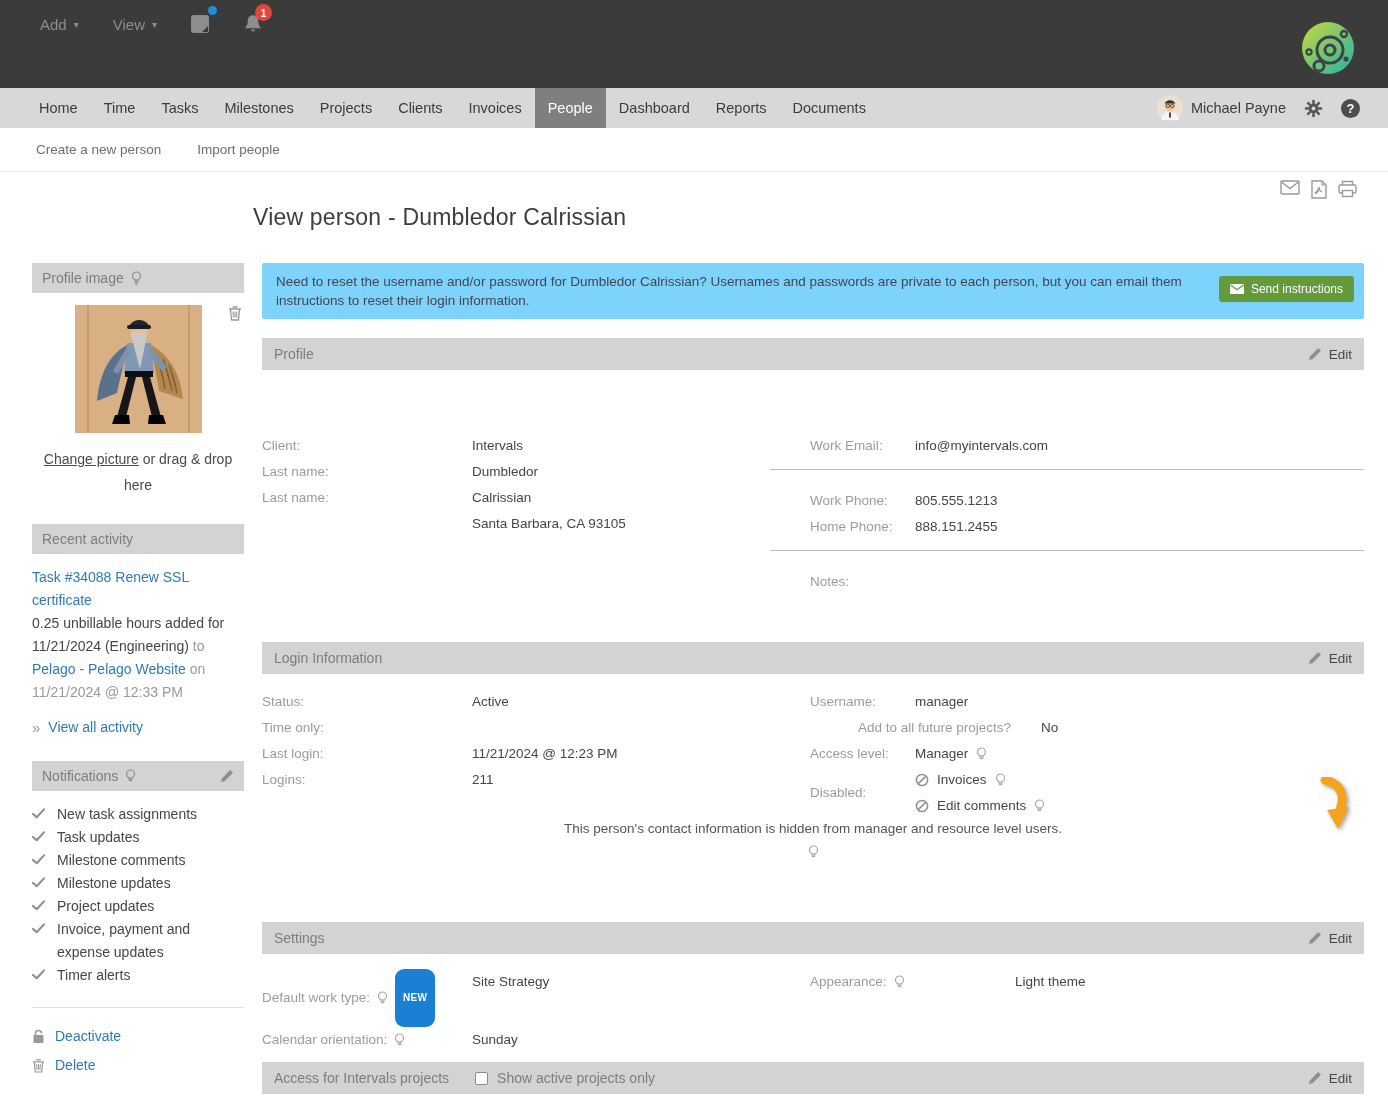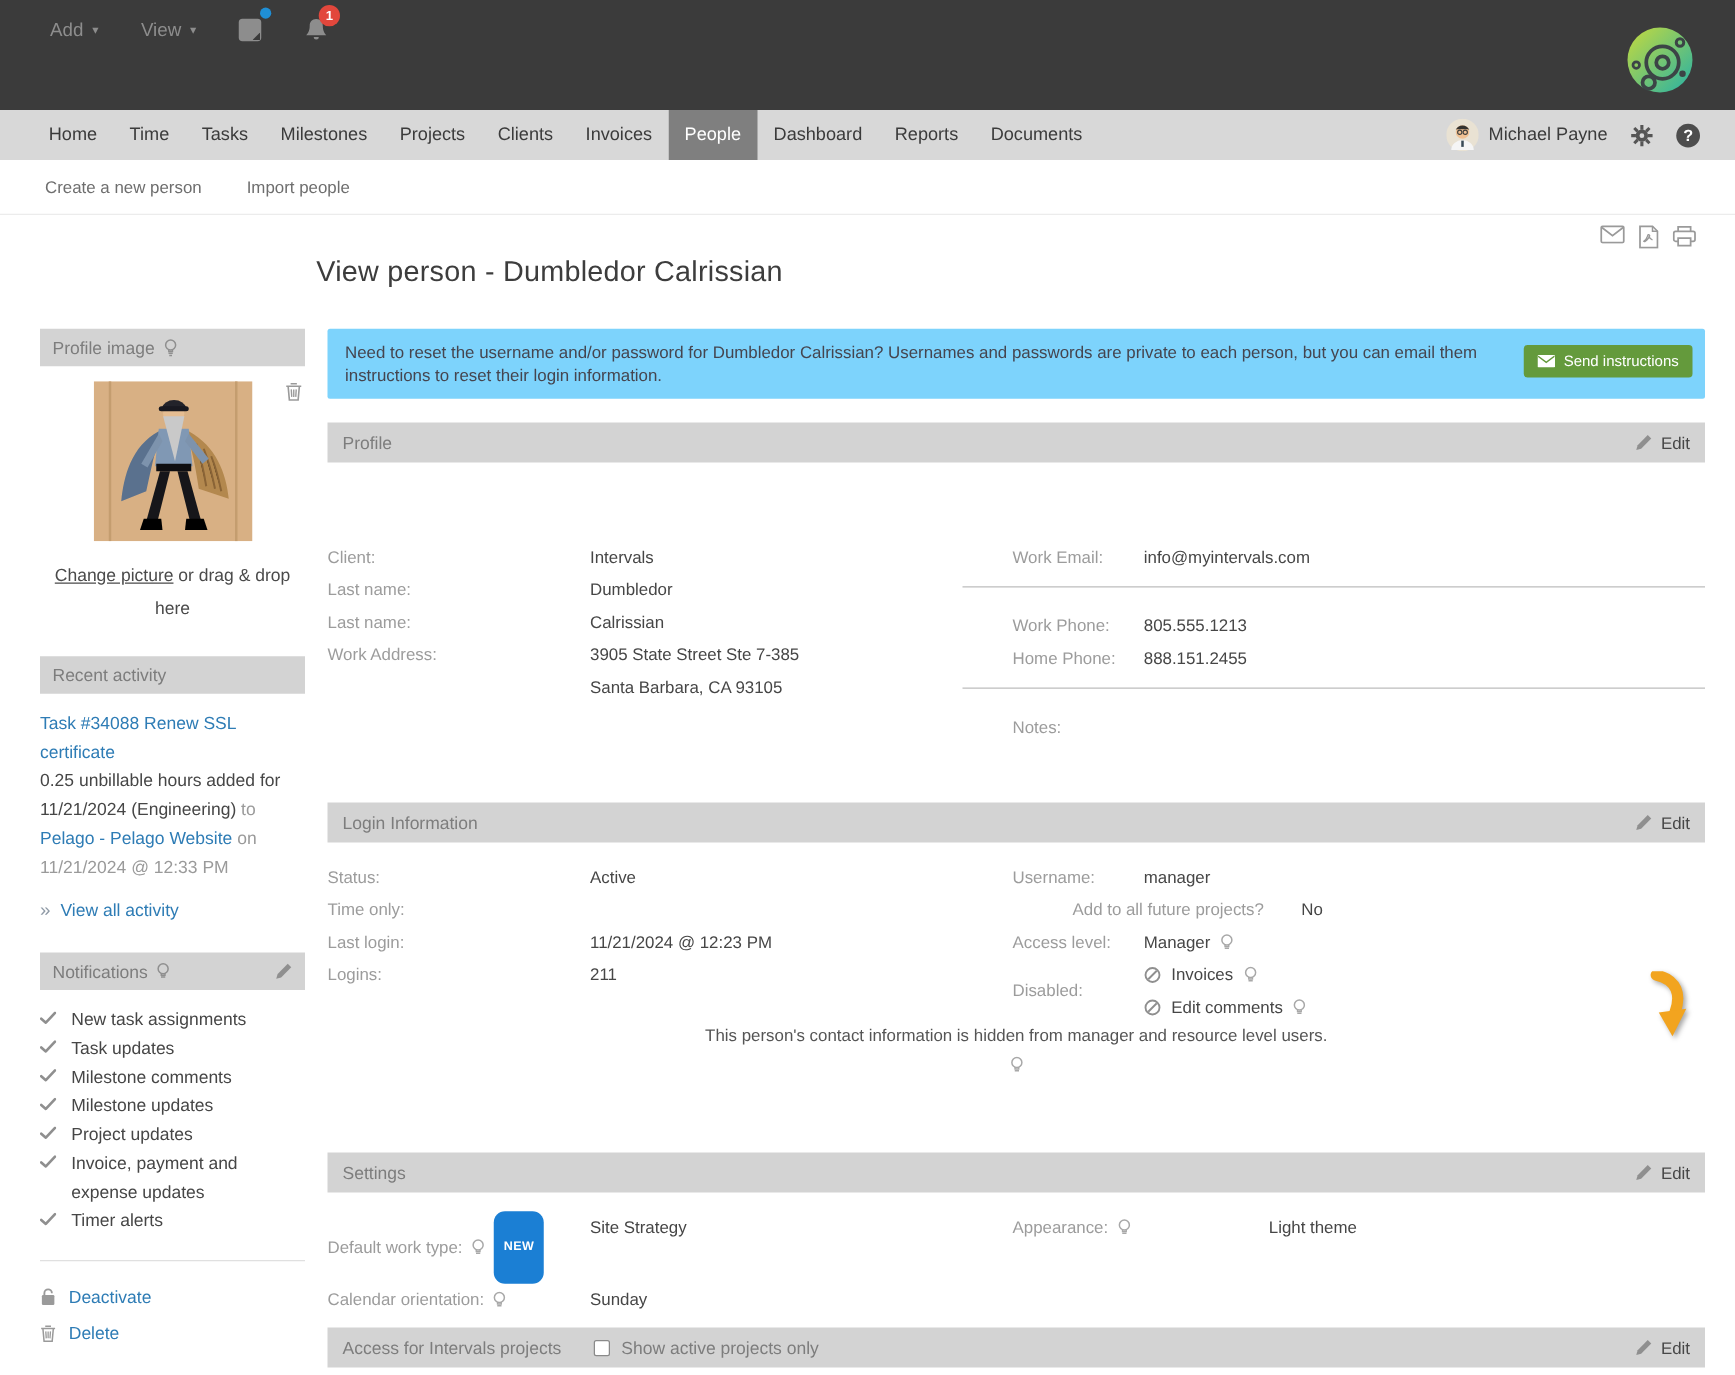--- a/index.html
+++ b/index.html
@@ -418,24 +418,20 @@
             <span class="lbl">Client:</span>
             <a class="blue val">Intervals</a>
           </div>
         <div class="frow">
             <span class="lbl">Last name:</span>
             <span class="val">Dumbledor</span>
           </div>
         <div class="frow">
             <span class="lbl">Last name:</span>
             <span class="val">Calrissian</span>
-          </div>
-        <div class="frow">
-            <span class="lbl">Work Address:</span>
-            <span class="val">3905 State Street Ste 7-385</span>
           </div>
         <div class="frow">
             <span class="lbl"></span>
             <span class="val">Santa Barbara, CA 93105</span>
           </div>
 
         <div class="rcol">
           <div class="frow">
               <span class="lbl">Work Email:</span>
               <a class="blue val">info@myintervals.com</a>

